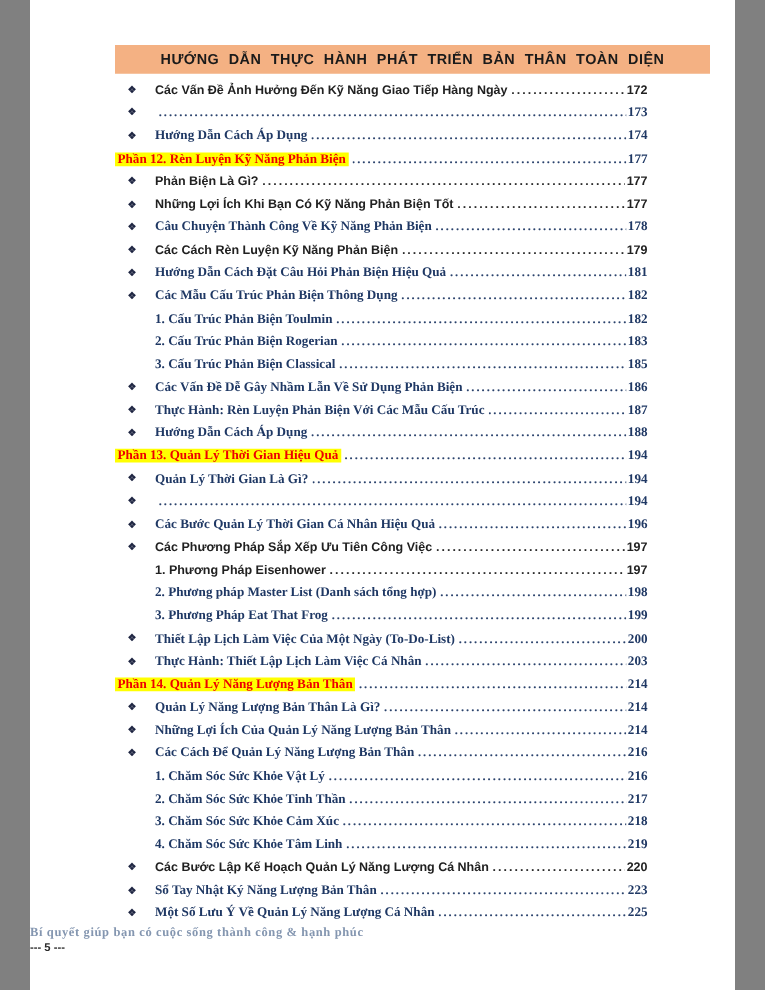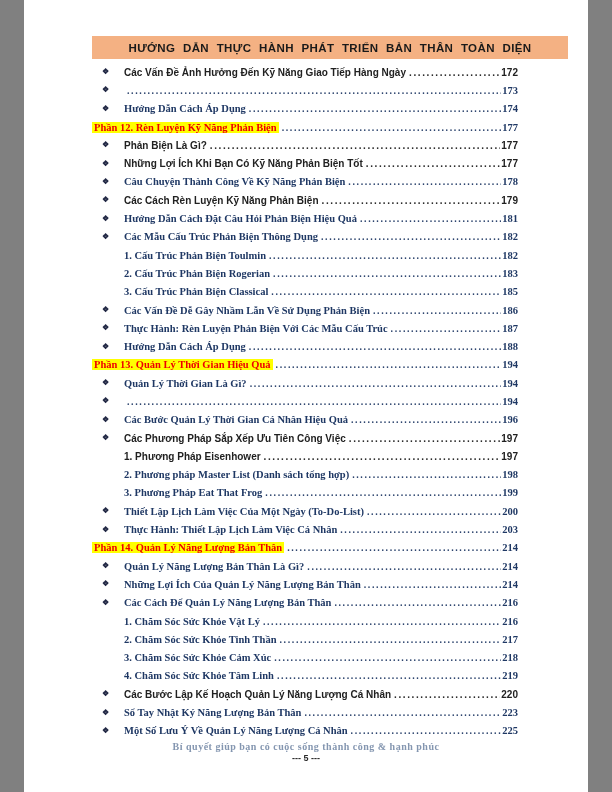--- a/index.html
+++ b/index.html
@@ -37,21 +37,21 @@
     padding:0 2px;
   }
   .label { white-space:nowrap; flex:0 0 auto; }
   .dots {
     flex:1 1 auto; overflow:hidden; white-space:nowrap;
     font-size:10px; letter-spacing:1.6px; margin:0 1px 0 3px;
     opacity:0.95;
   }
   .pg { flex:0 0 auto; text-align:left; }
   .footer {
-    position:absolute; left:0; right:0; top:741px; text-align:center;
+    position:absolute; left:0; right:0; top:741px; 
   }
   .tagline {
     font-family:"Liberation Serif", serif; font-weight:bold;
     font-size:10px; color:var(--footer-text,#8496B0); letter-spacing:0.5px;
   }
   .pagenum {
     margin-top:1px;
     font-family:"Liberation Sans", sans-serif; font-weight:bold;
     font-size:9px; color:#2b2b2b;
   }

